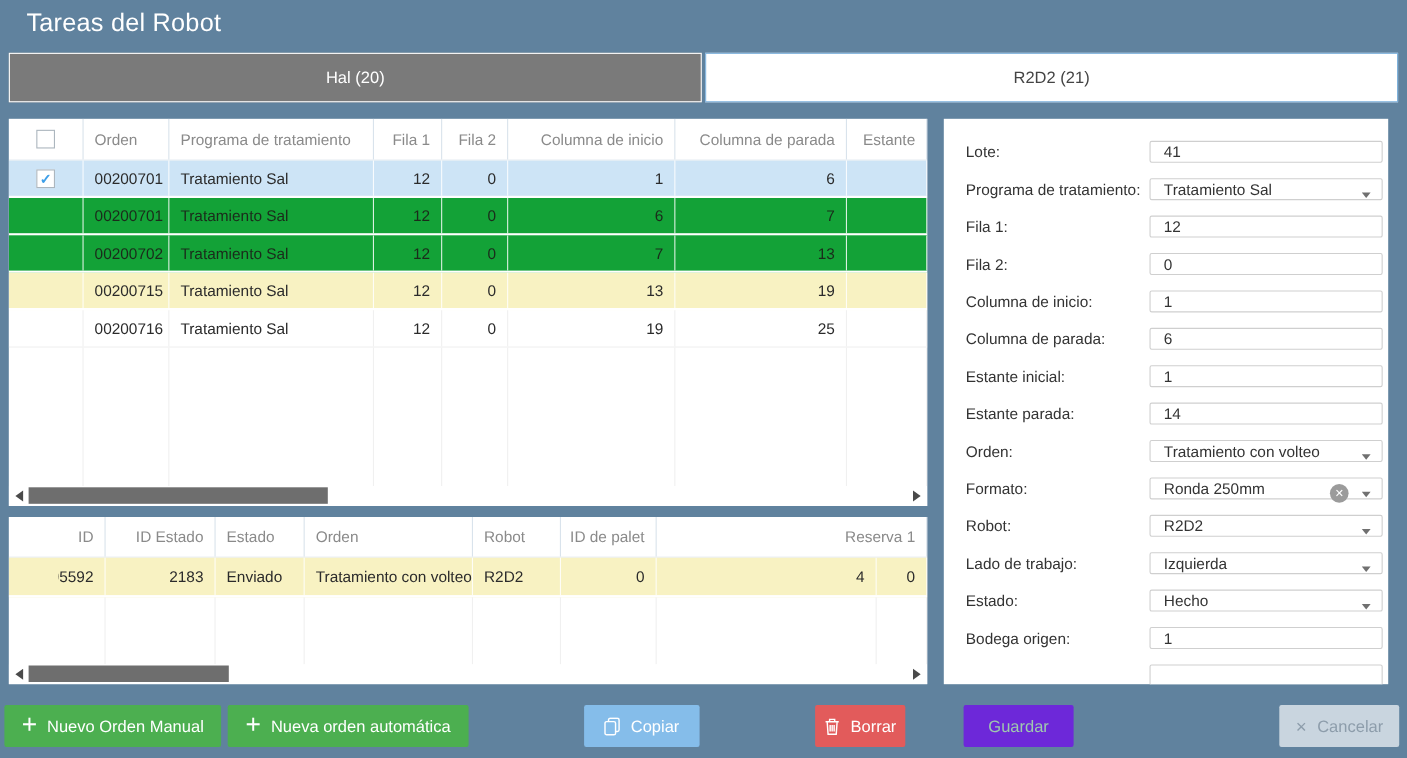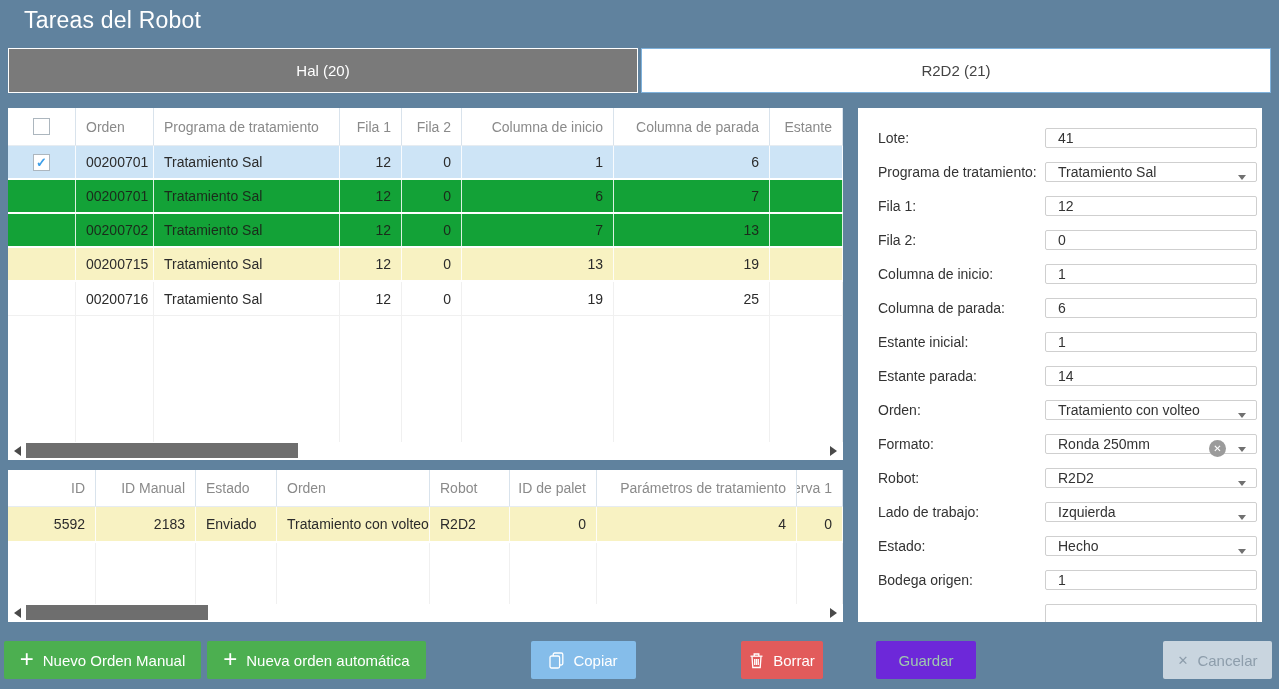--- a/index.html
+++ b/index.html
@@ -178,26 +178,25 @@
   <div class="hscroll">
     <span class="tri-l"></span>
     <span class="thumb thumb1"></span>
     <span class="tri-r"></span>
   </div>
 </div>
 
 <div class="grid table2">
   <div class="t-header">
     <div class="cell j0 num">ID</div>
-    <div class="cell j1 num">ID Manual</div>
+    <div class="cell j1 num">ID Estado</div>
     <div class="cell j2">Estado</div>
     <div class="cell j3">Orden</div>
     <div class="cell j4">Robot</div>
     <div class="cell j5 num">ID de palet</div>
-    <div class="cell j6 num">Parámetros de tratamiento</div>
     <div class="cell j7 num">Reserva 1</div>
   </div>
 
   <div class="t-row yellow">
     <div class="cell j0 num">95592</div>
     <div class="cell j1 num">2183</div>
     <div class="cell j2">Enviado</div>
     <div class="cell j3">Tratamiento con volteo</div>
     <div class="cell j4">R2D2</div>
     <div class="cell j5 num">0</div>

